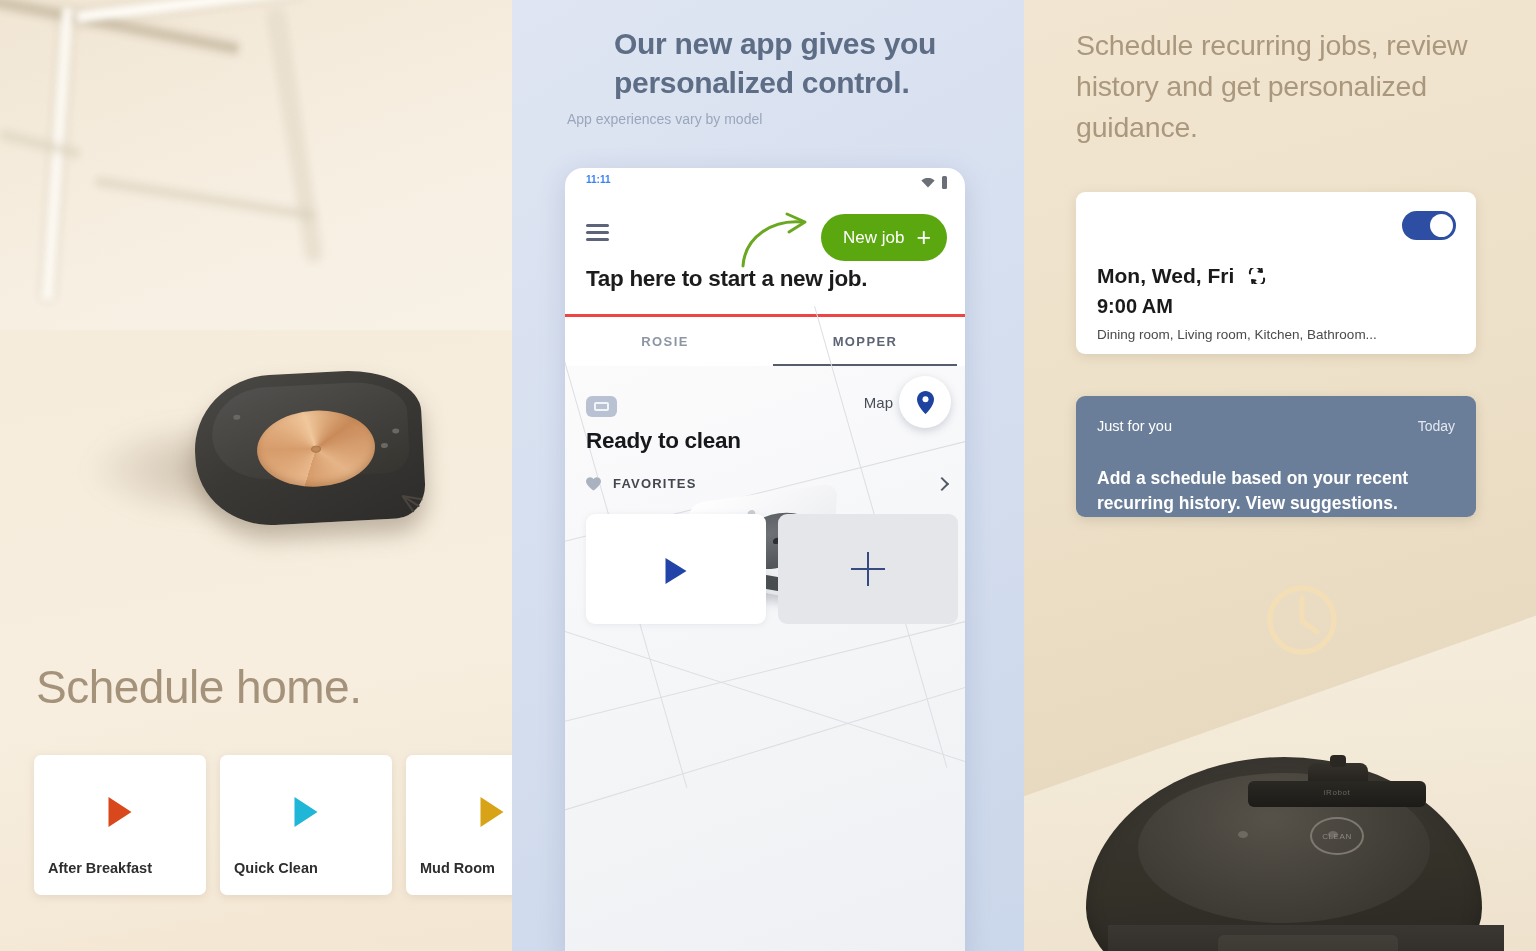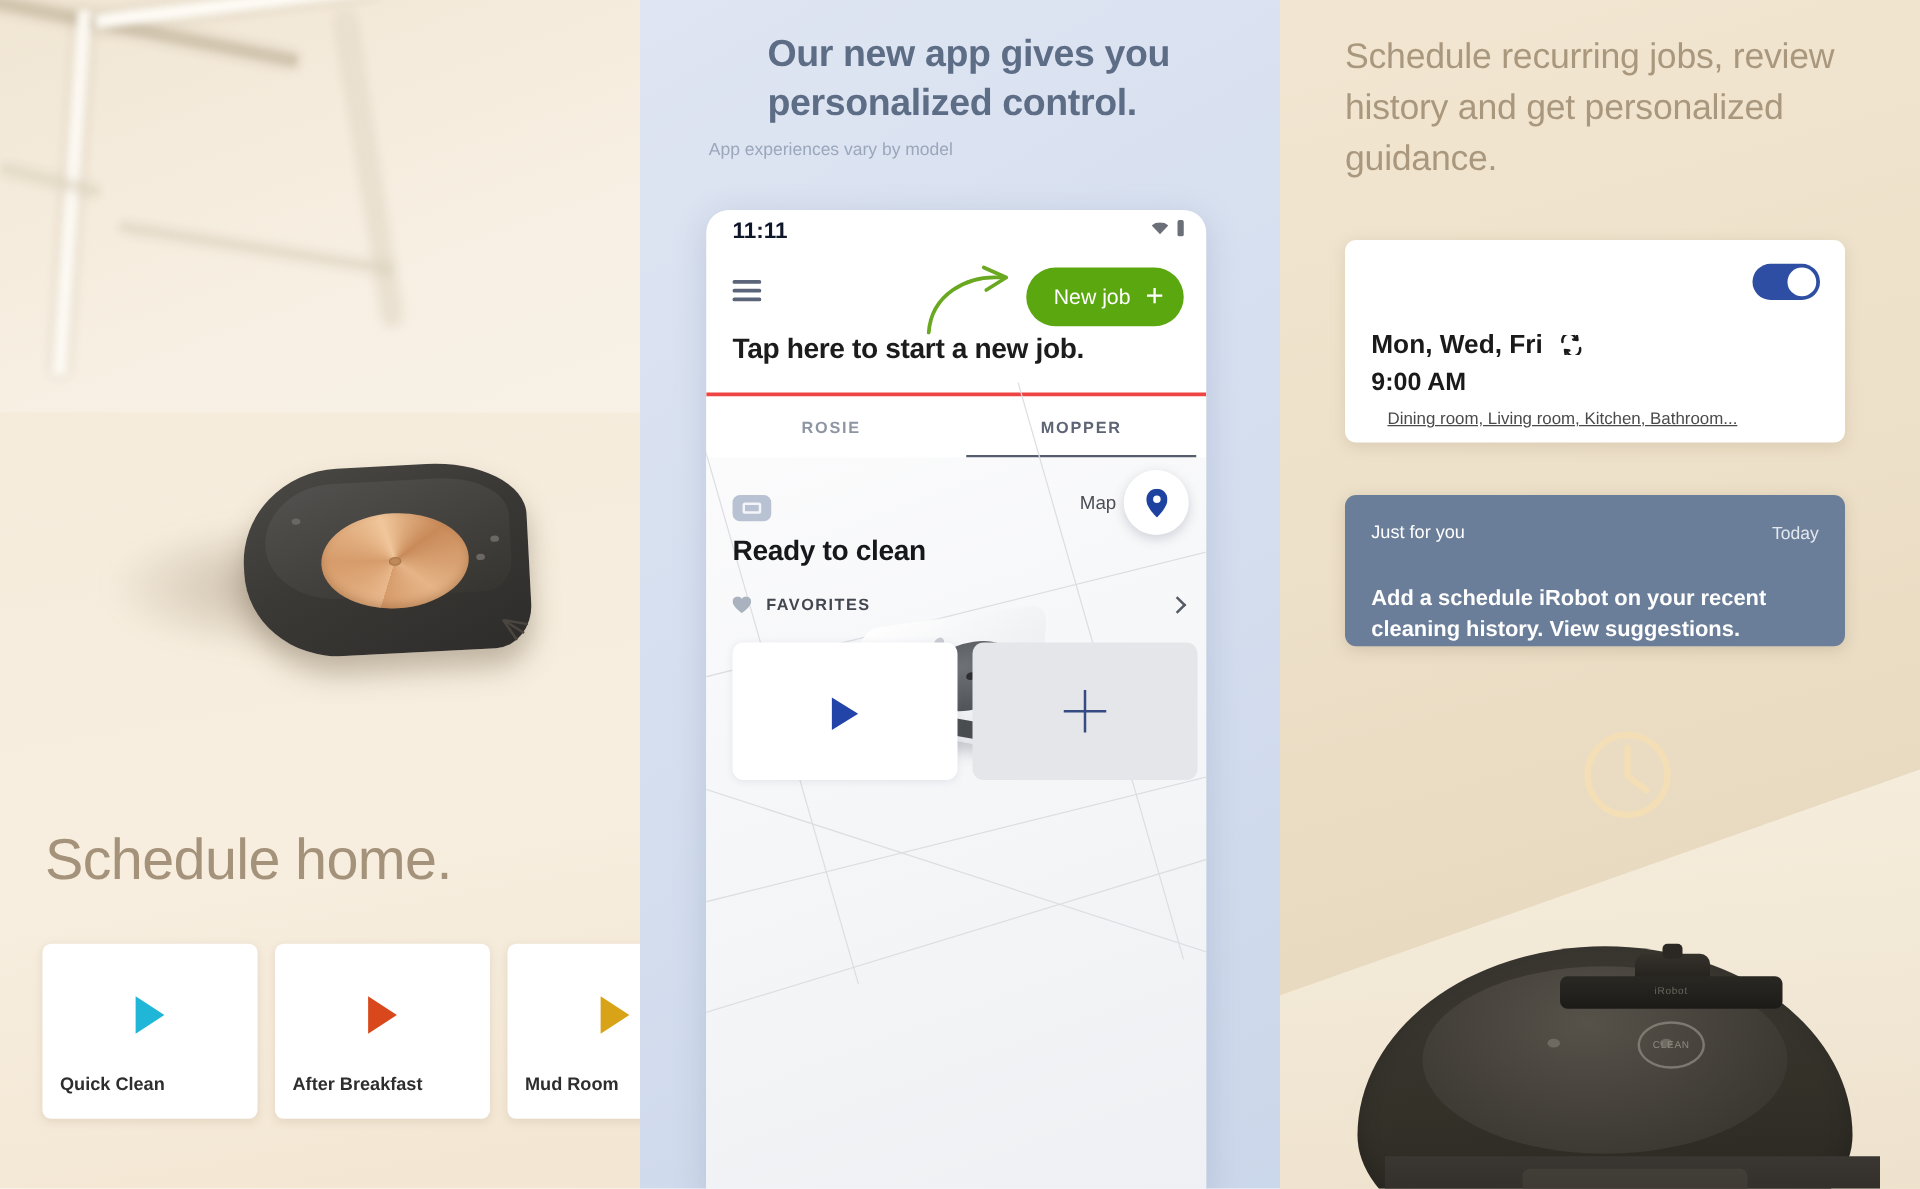--- a/index.html
+++ b/index.html
@@ -79,21 +79,21 @@
            color:#5d6d85; line-height:1.3; letter-spacing:-.3px;margin-left:48px; }
   .p2-sub { position:absolute; left:55px; top:111px; font-size:14px; color:#9aa7bb; }
 
   .phone {
     position:absolute; left:53px; top:168px; width:400px; height:790px;
     background:#fff; border-radius:18px 18px 0 0;
     box-shadow:0 6px 26px rgba(90,110,150,.22);
     overflow:hidden;
   }
   .statusbar { height:30px; position:relative; }
-  .sb-time { position:absolute; left:21px; top:6px; font-size:18px; font-weight:700; color:#0f172a; }
+  .sb-time { position:absolute; left:21px; top:6px; font-size:10px; font-weight:700; color:#3b82f6; }
   .sb-icons { position:absolute; right:18px; top:8px; display:flex; gap:7px; align-items:center; }
   .wifi { width:14px; height:10px; }
   .batt { width:5px; height:13px; background:#6b7078; border-radius:1.5px; }
 
   .appbar { position:relative; height:74px; }
   .hamburger { position:absolute; left:21px; top:26px; width:23px; }
   .hamburger i { display:block; height:2.6px; background:#5b6478; border-radius:2px; margin-bottom:4.5px; }
   .curve-arrow { position:absolute; left:170px; top:12px; width:80px; height:60px; }
   .newjob {
     position:absolute; right:18px; top:16px; height:47px; padding:0 16px 0 22px;
@@ -169,21 +169,21 @@
 
   .sched-card {
     position:absolute; left:52px; top:192px; width:400px; height:162px;
     background:#fff; border-radius:9px; box-shadow:0 3px 12px rgba(140,120,90,.2);
   }
   .toggle { position:absolute; right:20px; top:19px; width:54px; height:29px; border-radius:15px; background:#2d4ea2; }
   .toggle .knob { position:absolute; right:3px; top:3px; width:23px; height:23px; border-radius:50%; background:#fff; }
   .sched-days { position:absolute; left:21px; top:72px; font-size:21px; font-weight:700; color:#1a1a1a; display:flex; align-items:center; gap:14px; }
   .repeat-icon { width:18px; height:16px; }
   .sched-time { position:absolute; left:21px; top:103px; font-size:20px; font-weight:700; color:#1a1a1a; }
-  .sched-rooms { position:absolute; left:34px; top:135px; font-size:13.5px; color:#4a4a4a;text-decoration:underline; }
+  .sched-rooms { position:absolute; left:21px; top:135px; font-size:13.5px; color:#4a4a4a; }
 
   .jfy-card {
     position:absolute; left:52px; top:396px; width:400px; height:121px;
     background:#6b7e99; border-radius:9px; box-shadow:0 3px 12px rgba(120,105,80,.22);
   }
   .jfy-top { position:absolute; left:21px; right:21px; top:22px; display:flex; }
   .jfy-title { font-size:14.5px; color:#ffffff; }
   .jfy-today { margin-left:auto; font-size:14px; color:#e3e8ef; }
   .jfy-body { position:absolute; left:21px; right:26px; top:70px; font-size:17.5px; font-weight:700; color:#fff; line-height:1.42; }
 
@@ -243,26 +243,26 @@
         <i style="transform:rotate(10deg)"></i>
         <i style="transform:rotate(32deg)"></i>
         <i style="transform:rotate(55deg)"></i>
       </div>
     </div>
 
     <div class="welcome">Schedule home.</div>
 
     <div class="p1-cards">
       <div class="p1-card">
+        <div class="tri" style="border-left:23px solid #d9481c"></div>
+        <div class="lbl">After Breakfast</div>
+      </div>
+      <div class="p1-card">
         <div class="tri" style="border-left:23px solid #1fb6d8"></div>
         <div class="lbl">Quick Clean</div>
-      </div>
-      <div class="p1-card">
-        <div class="tri" style="border-left:23px solid #d9481c"></div>
-        <div class="lbl">After Breakfast</div>
       </div>
       <div class="p1-card">
         <div class="tri" style="border-left:23px solid #d8a317"></div>
         <div class="lbl">Mud Room</div>
       </div>
     </div>
   </div>
 
   <div class="panel p2">
     <div class="p2-h1">Our new app gives you personalized control.</div>
@@ -383,21 +383,21 @@
       </div>
       <div class="sched-time">9:00 AM</div>
       <div class="sched-rooms">Dining room, Living room, Kitchen, Bathroom...</div>
     </div>
 
     <div class="jfy-card">
       <div class="jfy-top">
         <span class="jfy-title">Just for you</span>
         <span class="jfy-today">Today</span>
       </div>
-      <div class="jfy-body">Add a schedule iRobot on your recent cleaning history. View suggestions.</div>
+      <div class="jfy-body">Add a schedule based on your recent recurring history. View suggestions.</div>
     </div>
 
     <div class="i7-wrap">
       <div class="i7-shadow"></div>
       <div class="i7-body">
         <div class="i7-top">
           <div class="i7-cam"></div>
           <div class="i7-bar">
               <span>iRobot</span>
             </div>

